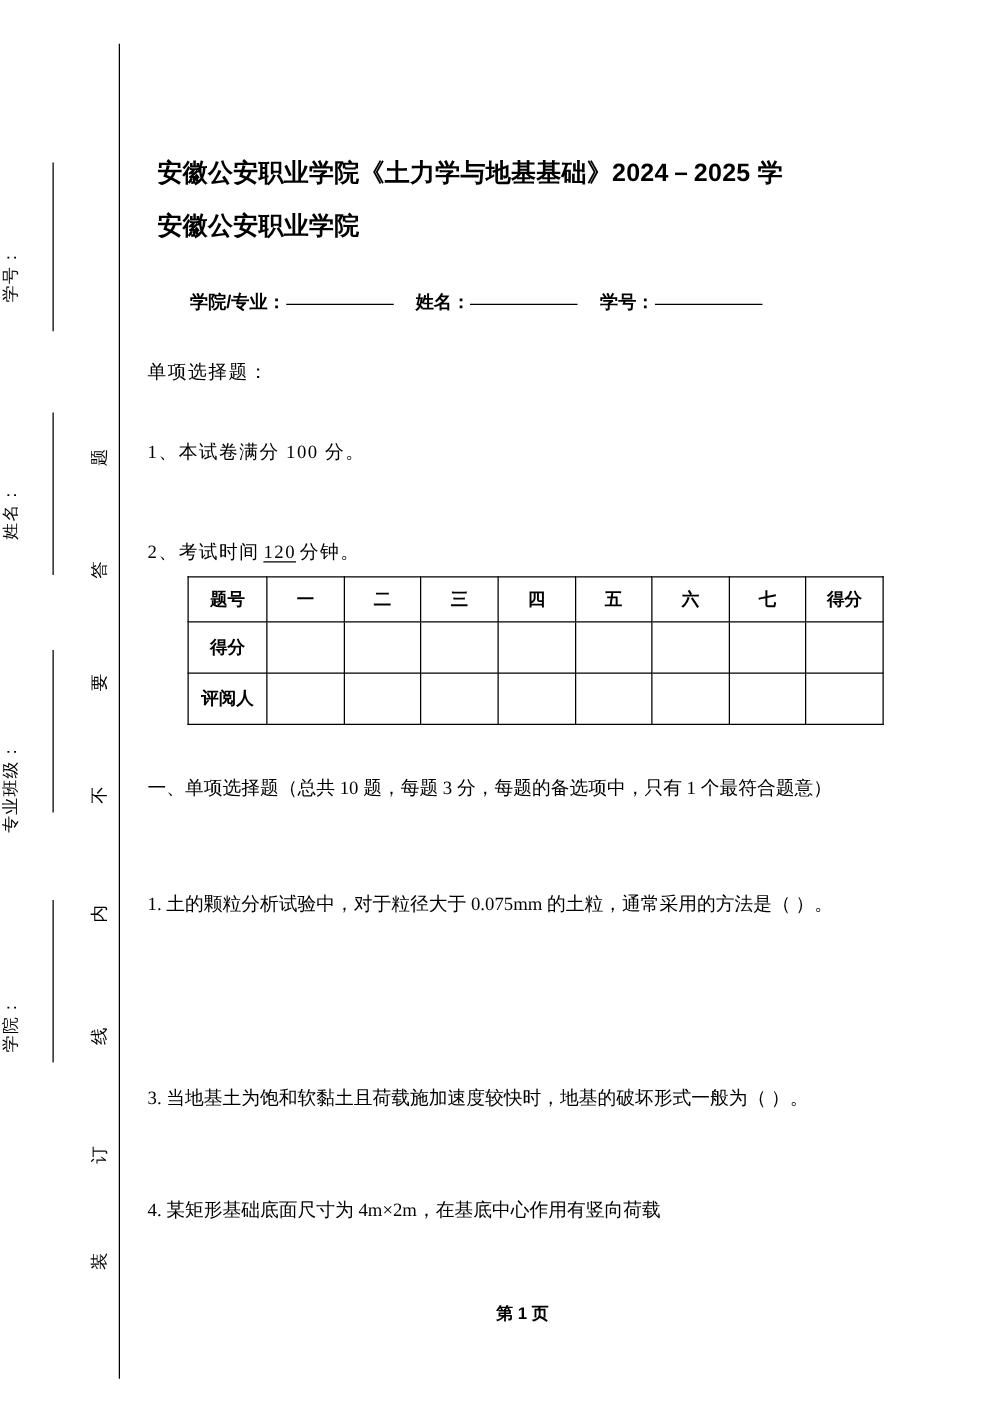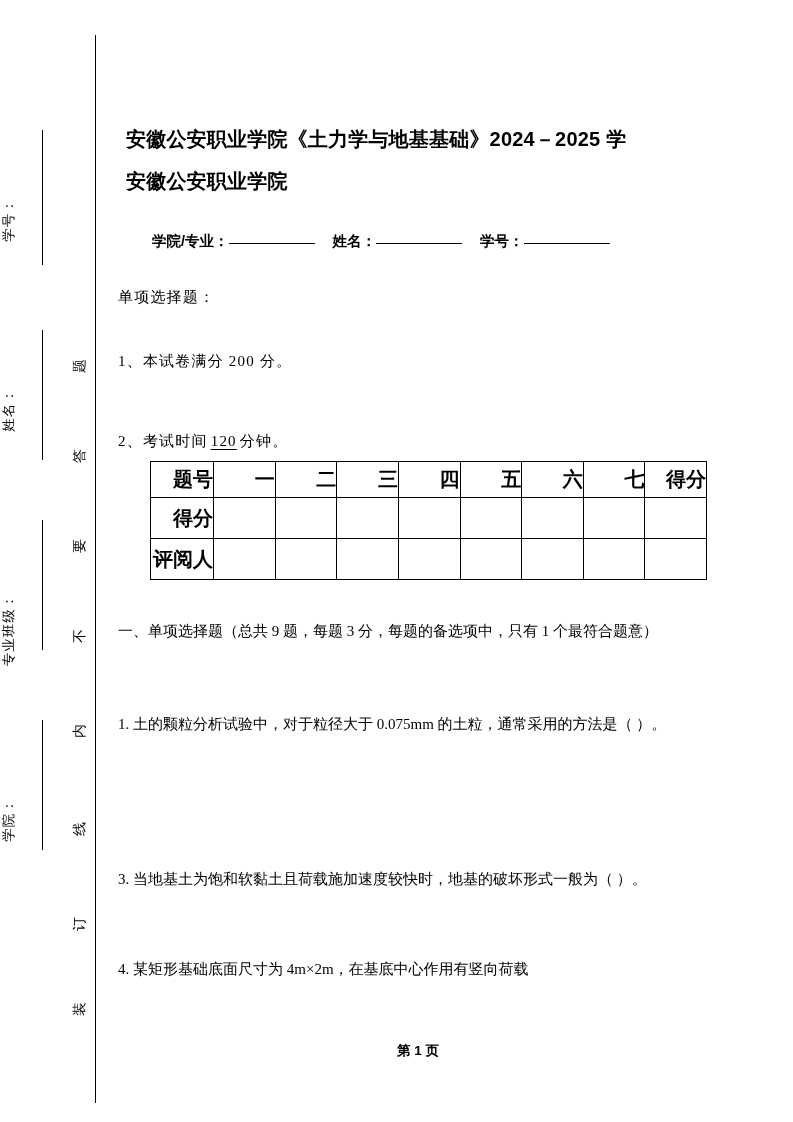--- a/index.html
+++ b/index.html
@@ -134,22 +134,22 @@
   #score-table {
     position: absolute;
     left: 32px;
     top: 461px;
     width: 557px;
     border-collapse: collapse;
     table-layout: fixed;
   }
   #score-table td {
     border: 1.4px solid #000;
-    text-align: right;
-    font-size: 20px;
+    text-align: center;
+    font-size: 14px;
     font-weight: bold;
     font-family: "Liberation Sans", "DejaVu Sans", sans-serif;
     padding: 0;
   }
   #score-table td.hdr-cell { width: 62px; }
   #score-table tr.r-head td { height: 35px; }
   #score-table tr.r-body td { height: 40px; }
 
   
   .q-block {
@@ -216,21 +216,21 @@
     </div>
 
     <div id="student-info">
       <span class="fld">学院/专业：</span><span class="blank"></span><span class="sp"></span><span>姓名：</span><span class="blank"></span><span class="sp"></span><span>学号：</span><span class="blank"></span>
     </div>
 
     <div class="notice-line" id="notice-head">单项选择题：</div>
 
     <div class="notice-line" id="notice-1">
       <span>1、本试卷满分</span>
-      <span>200</span>
+      <span>100</span>
       <span>分。</span>
     </div>
 
     <div class="notice-line" id="notice-2">
       <span>2、考试时间</span><span class="ul-val">120</span><span>分钟。</span>
     </div>
 
     <table id="score-table">
       <tbody>
         <tr class="r-head">
@@ -262,21 +262,21 @@
           <td></td>
           <td></td>
           <td></td>
           <td></td>
           <td></td>
           <td></td>
         </tr>
       </tbody>
     </table>
 
-    <div class="q-block" id="section-1">一、单项选择题（总共 9 题，每题 3 分，每题的备选项中，只有 1 个最符合题意）</div>
+    <div class="q-block" id="section-1">一、单项选择题（总共 10 题，每题 3 分，每题的备选项中，只有 1 个最符合题意）</div>
 
     <div class="q-block" id="q1">
       <span class="num">1.</span>
       <span>土的颗粒分析试验中，对于粒径大于 0.075mm 的土粒，通常采用的方法是（   ）。</span>
     </div>
 
 
     <div class="q-block" id="q3">
       <span class="num">3.</span>
       <span>当地基土为饱和软黏土且荷载施加速度较快时，地基的破坏形式一般为（   ）。</span>

